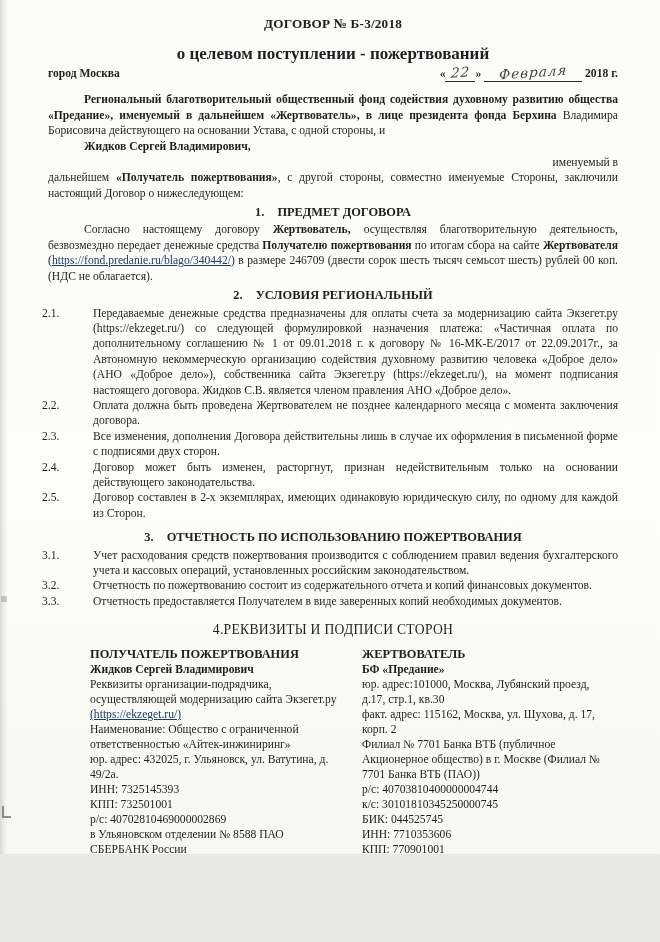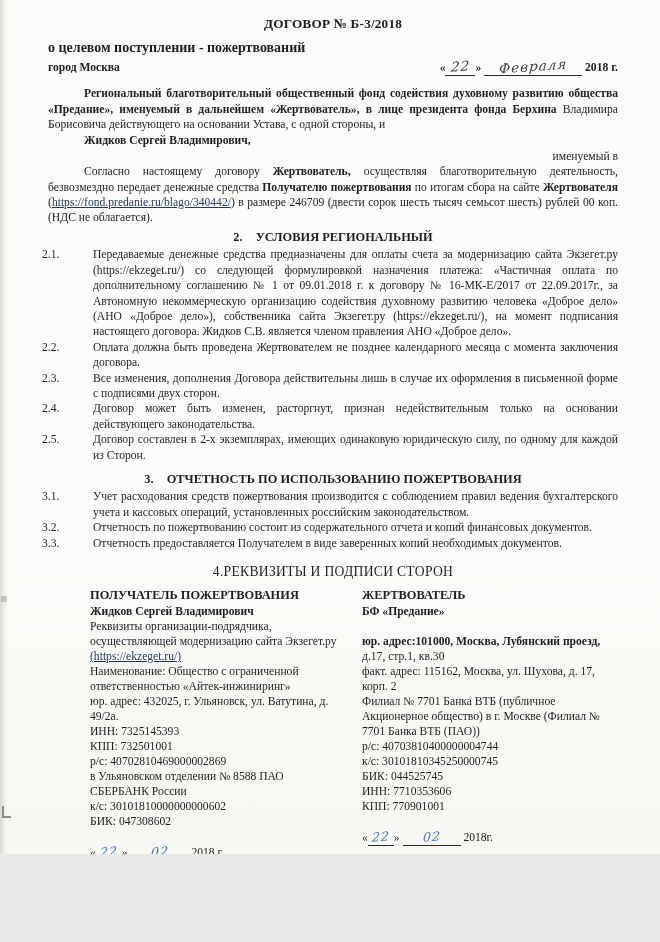--- a/index.html
+++ b/index.html
@@ -12,21 +12,21 @@
     box-sizing:border-box; padding:16px 42px 0 48px;
     font-family:"Liberation Serif","DejaVu Serif",serif;
     color:var(--ink); font-size:11.6px; line-height:15.4px; overflow:hidden;
   }
   .edge{position:absolute;left:0;top:0;width:8px;height:100%;
     background:linear-gradient(90deg,#b7b7b3,#e6e6e2 55%,rgba(0,0,0,0));opacity:.5;pointer-events:none;}
   .mark-l{position:absolute;left:2px;top:806px;width:7px;height:10px;
     border-left:2px solid #5a5a58;border-bottom:2px solid #5a5a58;opacity:.65;}
   .mark-s{position:absolute;left:1px;top:596px;width:6px;height:6px;background:#8e8e8a;opacity:.45;border-radius:1px;}
   .title{text-align:center;font-weight:bold;font-size:13.2px;letter-spacing:.2px;}
-  .subtitle{text-align:left;font-weight:bold;font-size:14px;margin-top:9px;}
+  .subtitle{text-align:center;font-weight:bold;font-size:17px;margin-top:15px;}
   .row-citydate{display:flex;justify-content:space-between;align-items:baseline;margin-top:3px;}
   .city{font-weight:bold;}
   .dateline{font-weight:bold;white-space:nowrap;}
   .blank{display:inline-block;border-bottom:1.2px solid #2a2a2a;text-align:center;vertical-align:baseline;}
   .b-day{width:30px;} .b-month{width:98px;} .b-day-s{width:26px;} .b-month-s{width:58px;}
   .hw{display:inline-block;font-family:"DejaVu Serif",serif;font-style:italic;font-weight:normal;
       letter-spacing:1px;transform:rotate(-4deg) skewX(-8deg);}
   .hw.dark{color:var(--pen-dark);font-size:13.5px;}
   .hw.blue{color:var(--pen-blue);font-size:12.5px;opacity:.95;}
   p{margin:0;}
@@ -42,21 +42,21 @@
   .item{display:flex;margin-left:-6px;gap:8px;}
   .inum{flex:none;width:43px;}
   .itext{flex:1;text-align:justify;}
   .sec4-head{text-align:center;font-weight:normal;font-size:13.6px;letter-spacing:.3px;margin:13px 0 9px;}
   .cols{display:flex;margin-left:42px;}
   .col-l{width:262px;flex:none;}
   .col-r{width:253px;flex:none;margin-left:10px;}
   .col-h{font-weight:bold;font-size:12.4px;}
   .col-n{font-weight:bold;}
   .col div.ln{line-height:15px;}
-  .gap16{margin-top:15px;font-weight:bold;}
+  .gap16{}
   .col-date{margin-top:15px;font-weight:normal;white-space:nowrap;}
   .sig-area{position:relative;height:150px;margin-left:0;margin-top:4px;}
   .sig-svg{position:absolute;pointer-events:none;}
   .president{position:absolute;left:364px;top:12px;font-weight:bold;font-size:12px;}
   .stamp{position:absolute;left:245px;top:-22px;width:190px;height:150px;opacity:.93;}
   .stamp text{font-family:"DejaVu Sans",sans-serif;}
 </style>
 </head>
 <body>
 
@@ -73,21 +73,23 @@
     <span class="dateline">
       <span>«</span><span class="blank b-day"><span class="hw dark">22</span></span><span>»</span>
       <span class="blank b-month"><span class="hw dark">Февраля</span></span>
       <span>2018 г.</span>
     </span>
   </div>
 
   <p class="just ind mt10"><b>Региональный благотворительный общественный фонд содействия духовному развитию общества «Предание», именуемый в дальнейшем «Жертвователь», в лице президента фонда Берхина</b><span> Владимира Борисовича действующего на основании Устава, с одной стороны, и</span></p>
   <p class="name-line">Жидков Сергей Владимирович,</p>
   <div class="right-line">именуемый в</div>
-
+  <p class="just"><span>дальнейшем </span><b>«Получатель пожертвования»</b><span>, с другой стороны, совместно именуемые Стороны, заключили настоящий Договор о нижеследующем:</span></p>
+
+  <div class="sec-head"><span class="num">1.</span><span>ПРЕДМЕТ ДОГОВОРА</span></div>
   <p class="just ind"><span>Согласно настоящему договору </span><b>Жертвователь,</b><span> осуществляя благотворительную деятельность, безвозмездно передает денежные средства </span><b>Получателю пожертвования</b><span> по итогам сбора на сайте </span><b>Жертвователя</b><span> (</span><span class="link">https://fond.predanie.ru/blago/340442/</span><span>) в размере 246709 (двести сорок шесть тысяч семьсот шесть) рублей 00 коп. (НДС не облагается).</span></p>
 
   <div class="sec-head"><span class="num">2.</span><span>УСЛОВИЯ РЕГИОНАЛЬНЫЙ</span></div>
   <div class="item">
       <span class="inum">2.1.</span>
       <div class="itext">Передаваемые денежные средства предназначены для оплаты счета за модернизацию сайта Экзегет.ру (https://ekzeget.ru/) со следующей формулировкой назначения платежа: «Частичная оплата по дополнительному соглашению № 1 от 09.01.2018 г. к договору № 16-МК-Е/2017 от 22.09.2017г., за Автономную некоммерческую организацию содействия духовному развитию человека «Доброе дело» (АНО «Доброе дело»), собственника сайта Экзегет.ру (https://ekzeget.ru/), на момент подписания настоящего договора. Жидков С.В. является членом правления АНО «Доброе дело».</div>
     </div>
   <div class="item">
       <span class="inum">2.2.</span>
       <div class="itext">Оплата должна быть проведена Жертвователем не позднее календарного месяца с момента заключения договора.</div>

